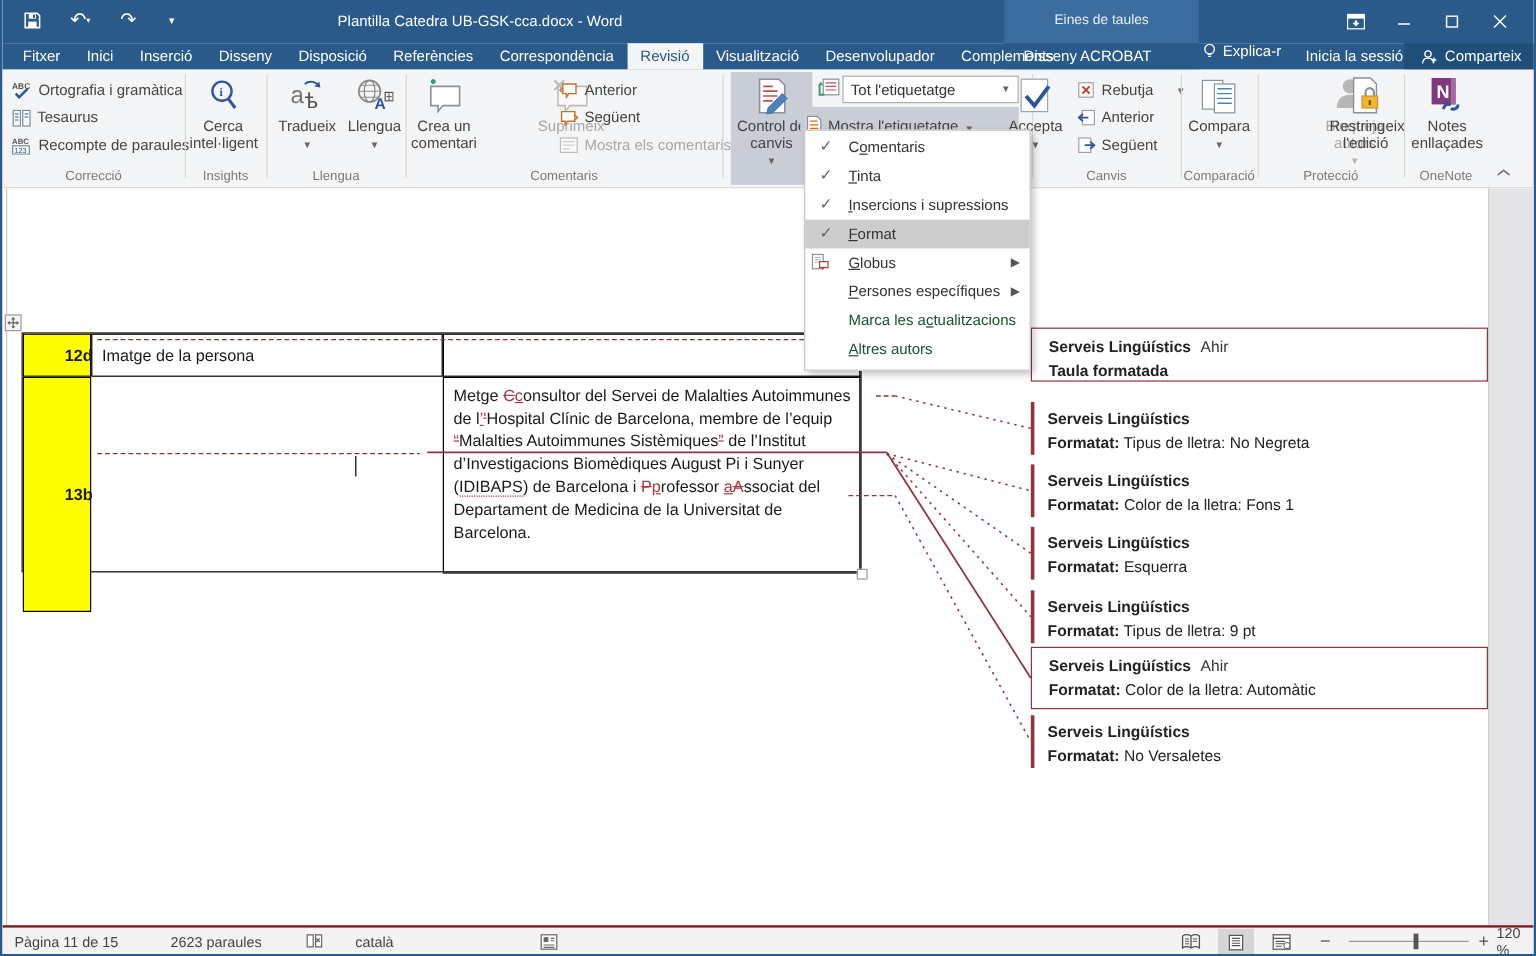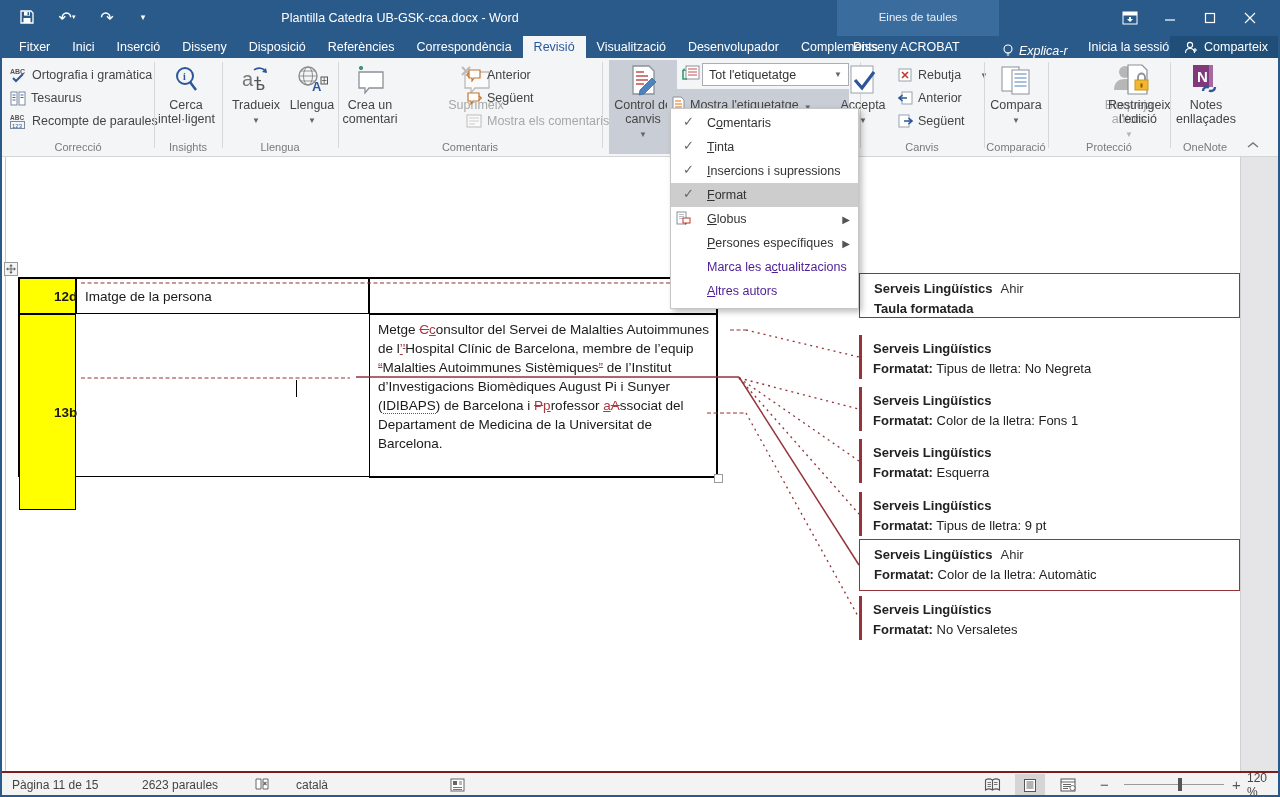--- a/index.html
+++ b/index.html
@@ -19,21 +19,21 @@
   .ctxlabel { position:absolute; left:835px; top:0; width:162px; height:34px; display:flex; align-items:center; justify-content:center; color:#e8eef5; font-size:11.5px; }
   .wincontrols { position:absolute; right:8px; top:0; height:36px; display:flex; }
   .winbtn { width:40px; height:36px; display:flex; align-items:center; justify-content:center; }
   
   .tabrow { position:absolute; left:0; top:36px; width:100%; height:22px; background:#2a5a8a; }
   .tabs { position:absolute; left:6px; top:0; height:22px; display:flex; }
   .tab { height:22px; padding:0 11px; display:flex; align-items:center; color:#fff; font-size:12.5px; white-space:nowrap; }
   .tab.active { background:#f4f5f6; color:#2b579a; }
   .tab.ctx1 { position:absolute; left:840px; }
   .tab.ctx2 { position:absolute; left:916px;margin-top:36px; }
-  .tellme { position:absolute; left:1000px; top:0; height:22px; display:flex; align-items:flex-end; gap:5px; color:#fff; font-size:12.5px;font-style:italic; }
+  .tellme { position:absolute; left:1000px; top:0; height:22px; display:flex; align-items:flex-start; gap:5px; color:#fff; font-size:12.5px; }
   .signin { position:absolute; left:1086px; top:0; height:22px; display:flex; align-items:center; color:#fff; font-size:12.5px; }
   .sharepanel { position:absolute; left:1168px; top:0; width:112px; height:22px; background:#1f4e78; display:flex; align-items:center; justify-content:center; gap:6px; color:#fff; font-size:12.5px; }
   
   .ribbon { position:absolute; left:0; top:58px; width:100%; height:99px; background:#f4f5f6; border-bottom:1px solid #d4d4d4; }
   .gsep { position:absolute; top:4px; bottom:8px; width:1px; background:#d8d8d8; }
   .glabel { position:absolute; bottom:3px; left:0; right:0; text-align:center; font-size:11px; color:#7a7a7a; white-space:nowrap; }
   .sbtn { position:absolute; height:22px; display:flex; align-items:center; gap:5px; font-size:12.5px; color:#444; padding-left:8px; white-space:nowrap; }
   .sbtn.disabled { color:#a7a7a7; }
   .bbtn { position:absolute; top:2px; width:56px; height:94px; text-align:center; font-size:12.5px; color:#444; }
   .bbtn .bic { display:block; margin:4px auto 2px auto; width:34px; height:32px; }
@@ -43,21 +43,21 @@
   .dd { font-size:8px; color:#666; }
   .bbtn.disabled .dd { color:#b5b5b5; }
   .combo { position:absolute; left:700px; top:5px; width:147px; height:23px; background:#fff; border:1px solid #abadb3; display:flex; align-items:center; font-size:12.5px; color:#333; padding:0 6px; }
   .combo .dd { margin-left:auto; }
   .showmarkup { position:absolute; left:665px; top:31px; width:182px; height:23px; display:flex; align-items:flex-end; gap:5px; font-size:12.5px; color:#444; padding-left:4px; }
   .chevup { position:absolute; right:14px; bottom:6px; width:18px; height:14px; }
   
   .menu { position:absolute; left:668px; top:108px; width:189px; height:201px; background:#fff; border:1px solid #c6c6c6; box-shadow:3px 3px 6px rgba(0,0,0,.25); z-index:60; padding-top:2px; }
   .mrow { position:relative; height:24px; display:flex; align-items:center; font-size:12.5px; color:#333; padding-left:36px; }
   .mrow.hilite { background:#cdcdcd; }
-  .mrow.disabled { color:#4c1d95; }
+  .mrow.disabled { color:#14532d; }
   .mrow .mcheck { position:absolute; left:12px; top:3px; color:#666; font-size:13px; }
   .mrow .micon { position:absolute; left:5px; top:4px; }
   .mrow .marrow { position:absolute; right:8px; color:#555; font-size:10px; }
   .mkey { text-decoration:underline; }
   
   .docarea { position:absolute; left:0; top:157px; width:1276px; height:614px; background:#fff; }
   .pageedge { position:absolute; left:3px; top:0; bottom:0; width:1px; background:#c9c9c9; }
   .scrollbar { position:absolute; right:0; top:0; bottom:0; width:38px; background:#e5e5e7; border-left:1px solid #d0d0d0; }
   .dtable { position:absolute; left:16px; top:120px; width:699px; height:200px; border:1.5px solid #000; }
   .cell { position:absolute; border:1px solid #000; font-size:13.5px; color:#1a1a1a; }

